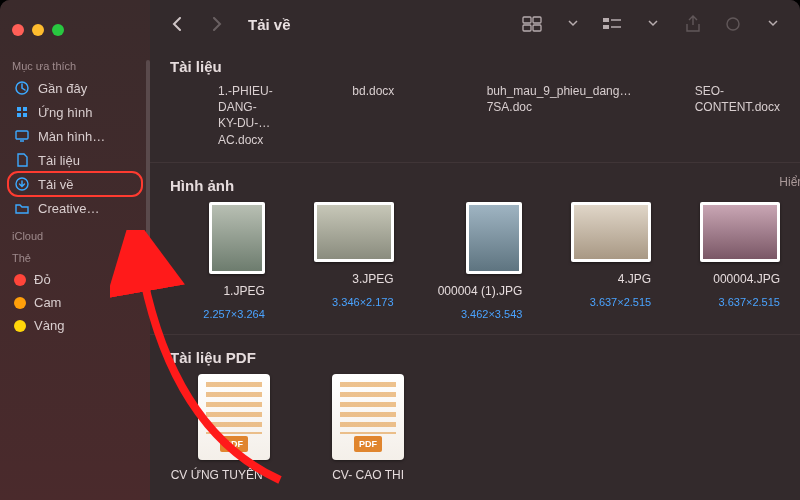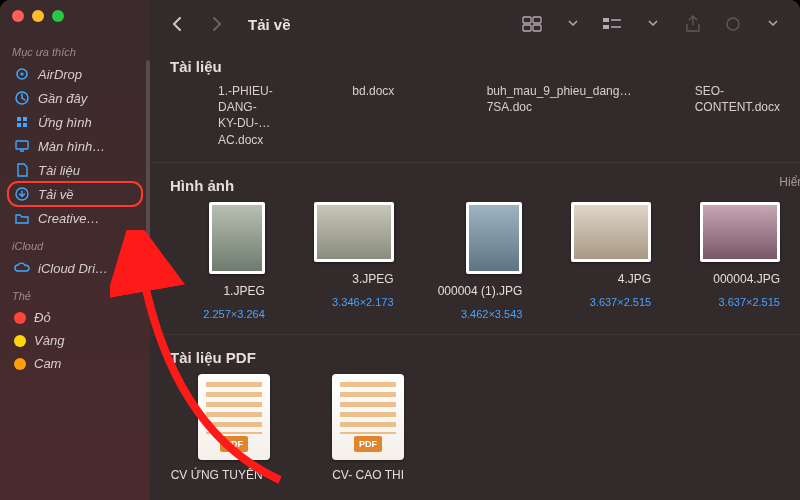--- a/index.html
+++ b/index.html
@@ -1,19 +1,19 @@
 <!DOCTYPE html>
 <html><head>
 <meta charset="utf-8">
 <style>
   * { box-sizing: border-box; margin: 0; padding: 0; font-family: -apple-system, "Helvetica Neue", Arial, sans-serif; }
   body { background:#000; width:800px; height:500px; overflow:hidden; }
   .window { width:800px; height:500px; background:#2c2224; display:flex; position:relative; border-radius:10px 10px 0 0; overflow:hidden;}
   
-  .sidebar { width:150px; background:linear-gradient(#3b2b2c,#4a2a2c); padding:6px 8px; flex-shrink:0; color:#d9c9c9; font-size:13px; overflow:hidden;font-style:italic;}
+  .sidebar { width:150px; background:linear-gradient(#3b2b2c,#4a2a2c); padding:20px 8px; flex-shrink:0; color:#d9c9c9; font-size:13px; overflow:hidden;}
   .traffic { display:flex; gap:8px; padding:4px 4px 14px 4px;}
   .dot { width:12px; height:12px; border-radius:50%; }
   .dot.r{background:#ff5f57;} .dot.y{background:#febc2e;} .dot.g{background:#28c840;}
   .side-heading { color:#9e8a8c; font-size:11px; margin:10px 0 4px 4px; }
   .side-item { display:flex; align-items:center; gap:8px; padding:4px 6px; border-radius:6px; color:#d9cecf; cursor:default; white-space:nowrap; overflow:hidden; text-overflow:ellipsis;}
   .side-item .ic { width:16px; height:16px; flex-shrink:0; display:flex; align-items:center; justify-content:center;}
   .side-item.selected { outline:2px solid #ff3b30; outline-offset:-1px; border-radius:10px;}
   .scrollind { position:absolute; left:146px; top:60px; width:4px; height:220px; background:#5a4a4c; border-radius:2px;}
   .tagdot{width:12px;height:12px;border-radius:50%;}
   
@@ -56,29 +56,20 @@
       <div class="dot r"></div>
       <div class="dot y"></div>
       <div class="dot g"></div>
     </div>
 
     <div class="side-heading">Mục ưa thích</div>
 
     <div class="side-item">
       <span class="ic">
           <svg width="16" height="16">
-            <circle cx="8" cy="8" r="5" fill="none" stroke="#3ca9ff" stroke-width="1.6"></circle>
-            <circle cx="8" cy="8" r="1.6" fill="#3ca9ff"></circle>
-          </svg>
-        </span>
-      <span>AirDrop</span>
-    </div>
-    <div class="side-item">
-      <span class="ic">
-          <svg width="16" height="16">
             <circle cx="8" cy="8" r="6" fill="none" stroke="#3ca9ff" stroke-width="1.5"></circle>
             <path d="M8 4v4l3 2" stroke="#3ca9ff" stroke-width="1.5" fill="none" stroke-linecap="round"></path>
           </svg>
         </span>
       <span>Gần đây</span>
     </div>
     <div class="side-item">
       <span class="ic">
           <svg width="16" height="16">
             <path d="M3 3h4v4H3zM9 3h4v4H9zM3 9h4v4H3zM9 9h4v4H9z" fill="#3ca9ff"></path>
@@ -115,41 +106,33 @@
     <div class="side-item">
       <span class="ic">
           <svg width="16" height="16">
             <path d="M2 5h4l2 2h6v6H2z" fill="none" stroke="#3ca9ff" stroke-width="1.4"></path>
           </svg>
         </span>
       <span>Creative…</span>
     </div>
 
     <div class="side-heading">iCloud</div>
-    <div class="side-item">
-      <span class="ic">
-          <svg width="16" height="12">
-            <path d="M4 9a3 3 0 010-6 4 4 0 017 .5A2.5 2.5 0 0113 9z" fill="none" stroke="#3ca9ff" stroke-width="1.4"></path>
-          </svg>
-        </span>
-      <span>iCloud Dri…</span>
-    </div>
 
     <div class="side-heading">Thẻ</div>
     <div class="side-item">
       <span class="tagdot" style="background:#ff453a"></span>
       <span>Đỏ</span>
     </div>
     <div class="side-item">
+      <span class="tagdot" style="background:#ff9f0a"></span>
+      <span>Cam</span>
+    </div>
+    <div class="side-item">
       <span class="tagdot" style="background:#ffd60a"></span>
       <span>Vàng</span>
-    </div>
-    <div class="side-item">
-      <span class="tagdot" style="background:#ff9f0a"></span>
-      <span>Cam</span>
     </div>
   </aside>
   <div class="scrollind"></div>
 
   <div class="main">
     <div class="toolbar">
       <div class="tb-btn">
           <svg width="12" height="14">
             <path d="M9 1L3 7l6 6" fill="none" stroke="#cfc5c6" stroke-width="2" stroke-linecap="round"></path>
           </svg>

